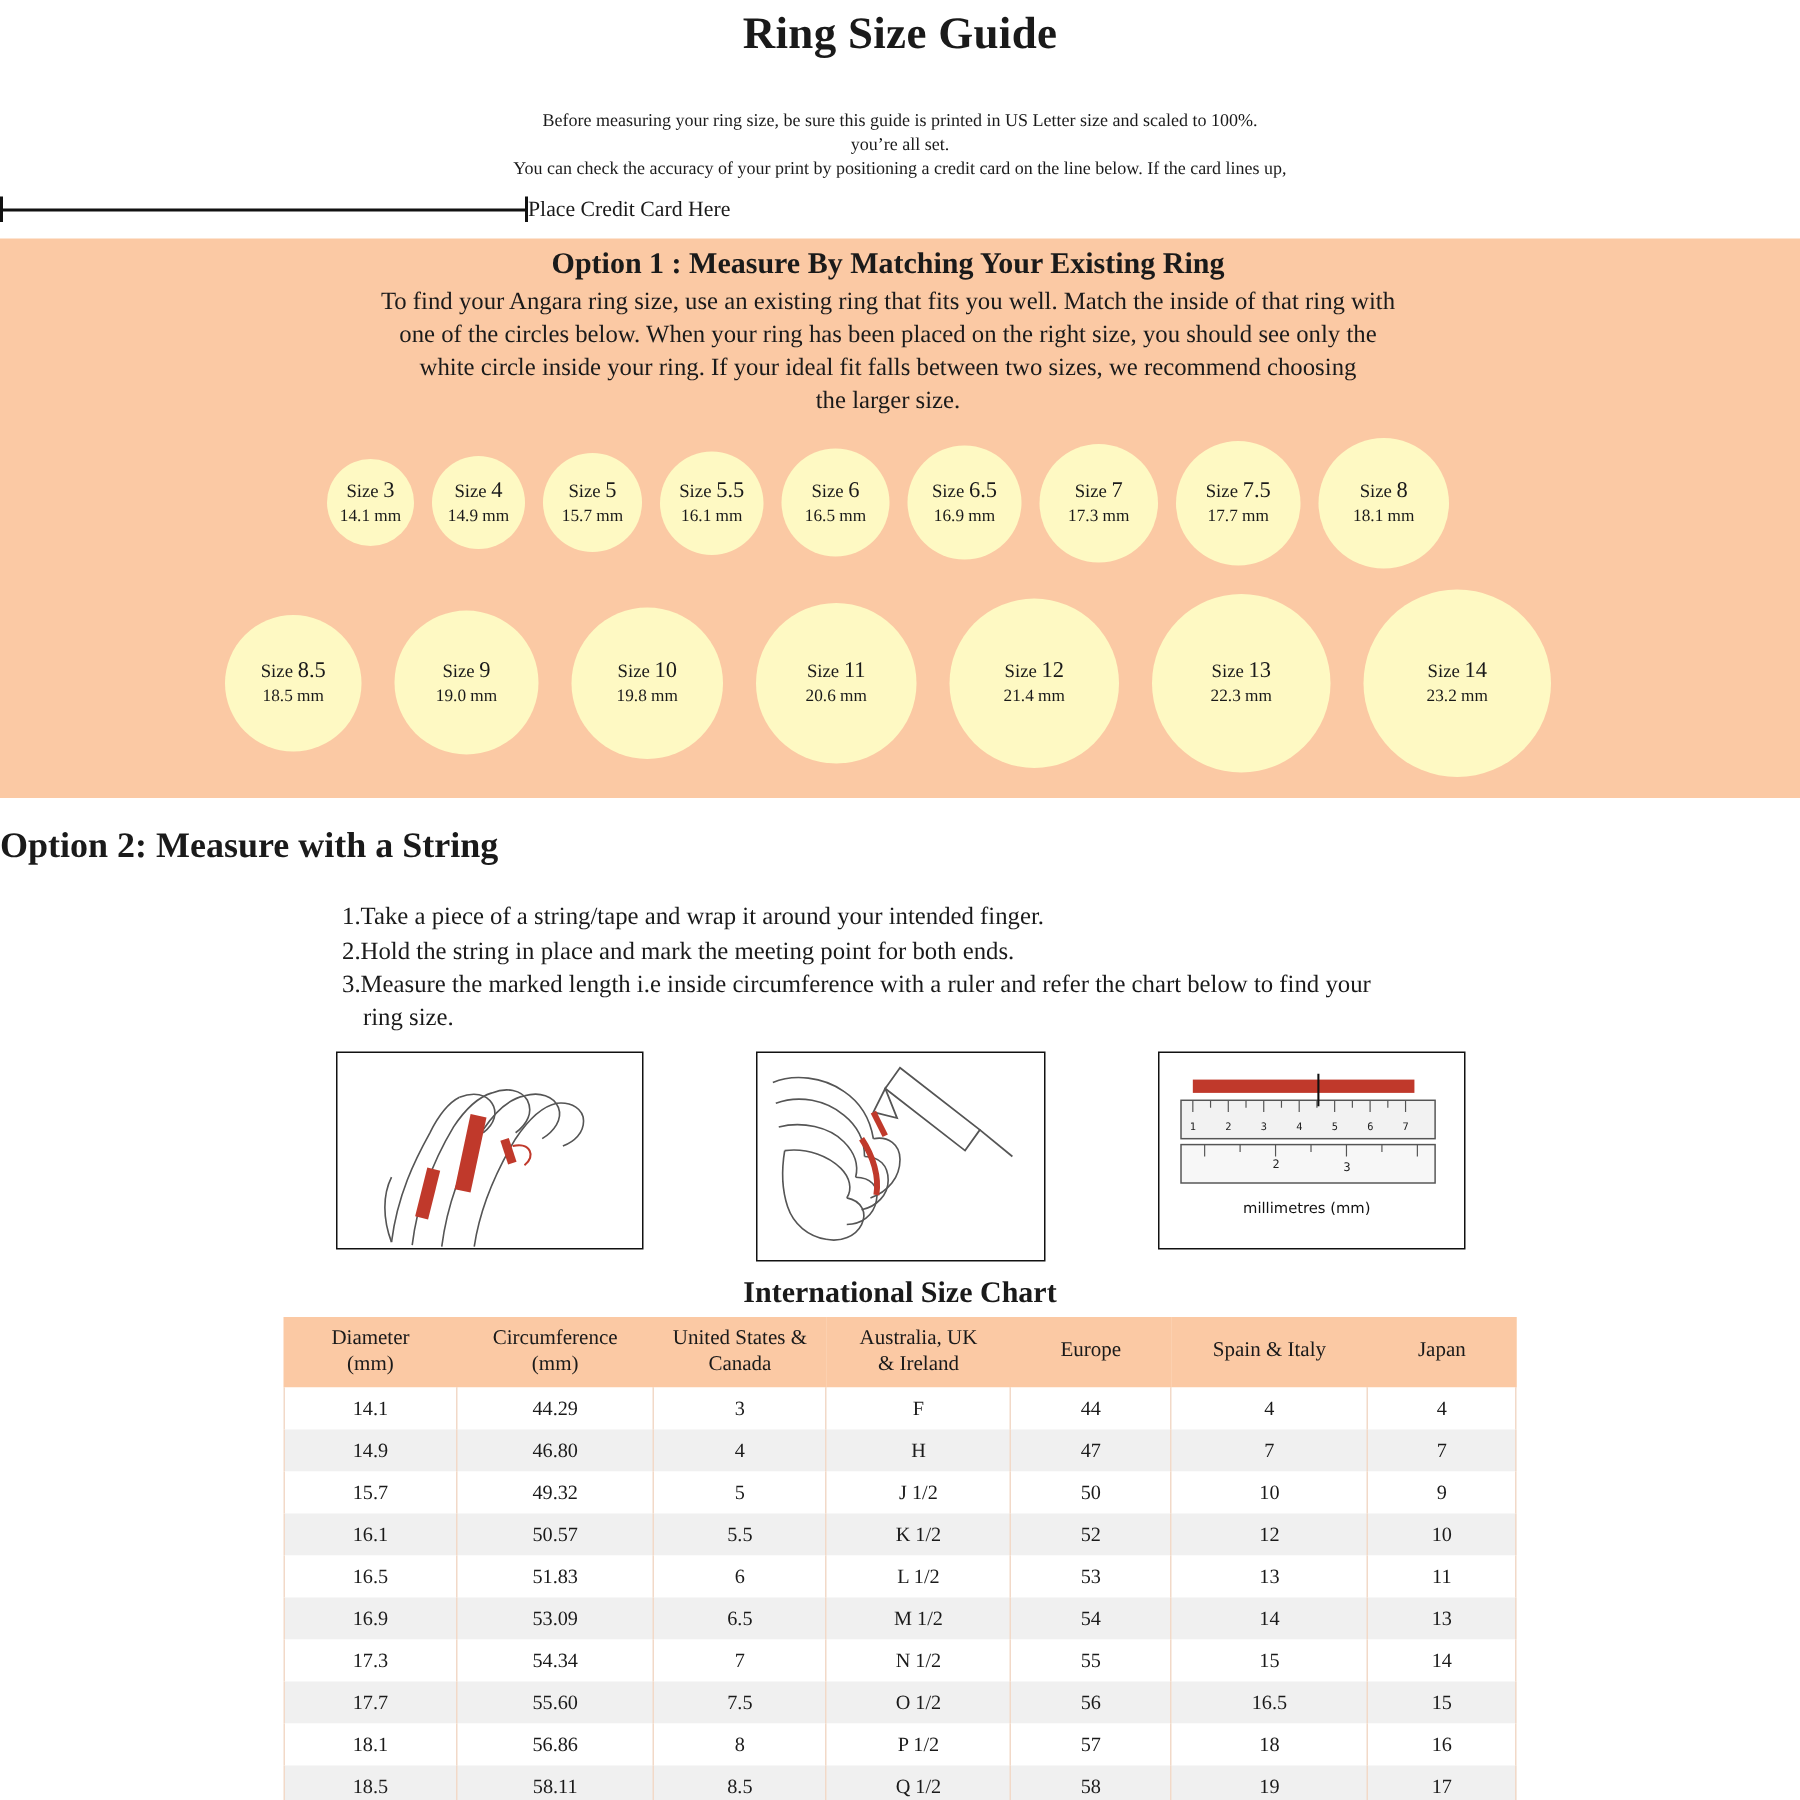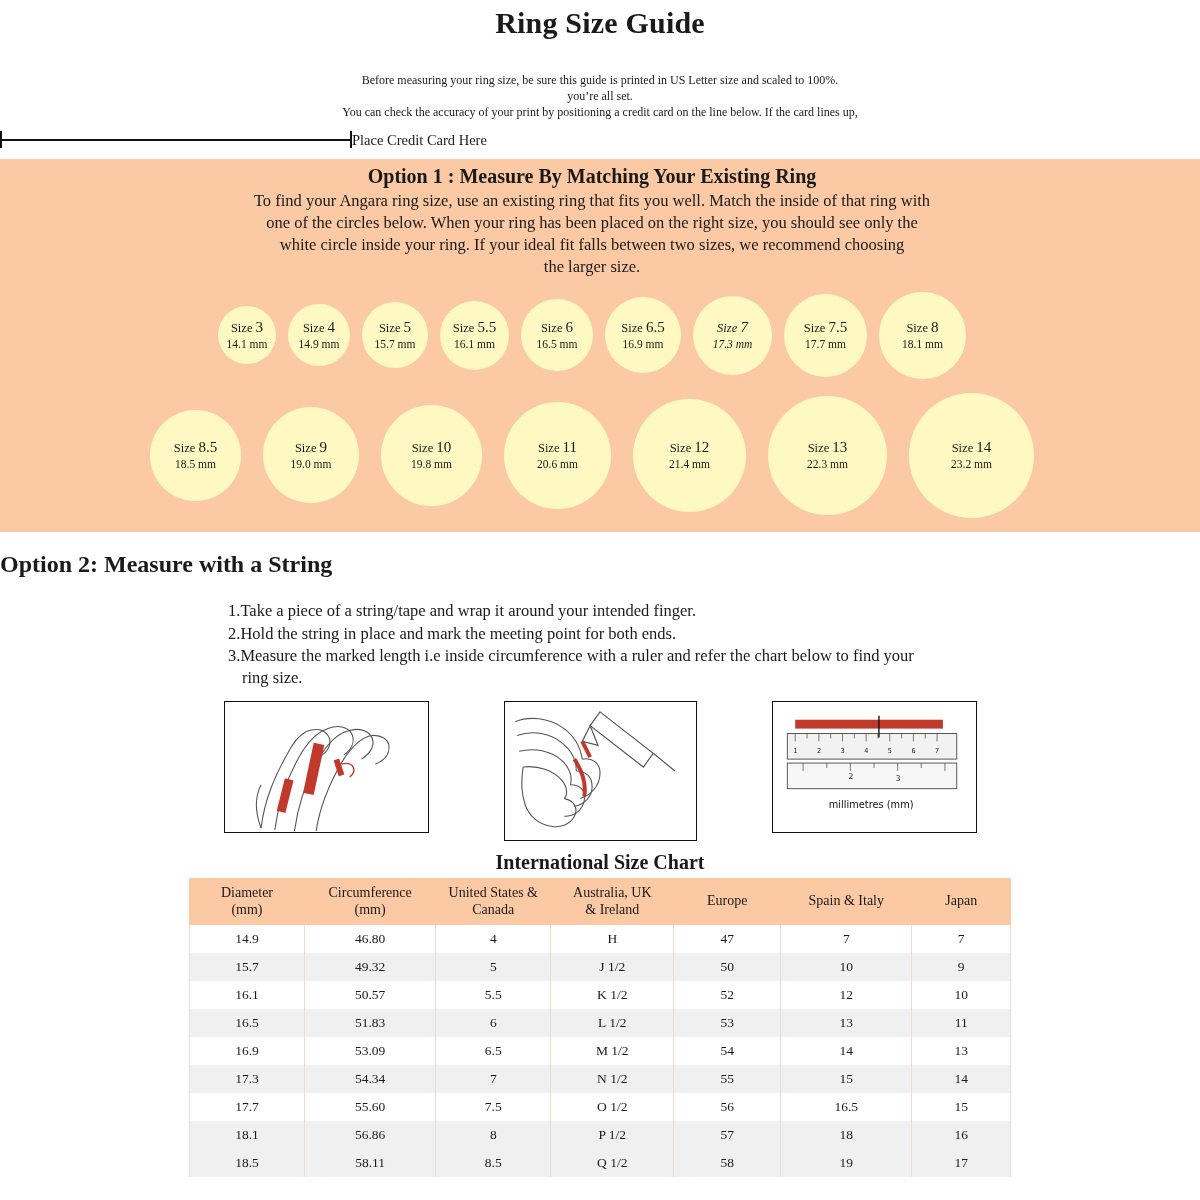--- a/index.html
+++ b/index.html
@@ -209,21 +209,21 @@
           <div class="mm">16.1 mm</div>
         </div>
         <div class="ring" style="width: 72px; height: 72px;">
           <div class="sz">Size <b>6</b></div>
           <div class="mm">16.5 mm</div>
         </div>
         <div class="ring" style="width: 76px; height: 76px;">
           <div class="sz">Size <b>6.5</b></div>
           <div class="mm">16.9 mm</div>
         </div>
-        <div class="ring" style="width: 79px; height: 79px; font-style: italic;">
+        <div class="ring" style="width: 79px; height: 79px;">
           <div class="sz">Size <b>7</b></div>
           <div class="mm">17.3 mm</div>
         </div>
         <div class="ring" style="width: 83px; height: 83px;">
           <div class="sz">Size <b>7.5</b></div>
           <div class="mm">17.7 mm</div>
         </div>
         <div class="ring" style="width: 87px; height: 87px;">
           <div class="sz">Size <b>8</b></div>
           <div class="mm">18.1 mm</div>
@@ -372,20 +372,29 @@
           <th>Circumference<br>(mm)</th>
           <th>United States &amp;<br>Canada</th>
           <th>Australia, UK<br>&amp; Ireland</th>
           <th>Europe</th>
           <th>Spain &amp; Italy</th>
           <th>Japan</th>
         </tr>
     </thead>
     <tbody id="table-body">
         <tr>
+          <td>14.1</td>
+          <td>44.29</td>
+          <td>3</td>
+          <td>F</td>
+          <td>44</td>
+          <td>4</td>
+          <td>4</td>
+        </tr>
+        <tr>
           <td>14.9</td>
           <td>46.80</td>
           <td>4</td>
           <td>H</td>
           <td>47</td>
           <td>7</td>
           <td>7</td>
         </tr>
         <tr>
           <td>15.7</td>

